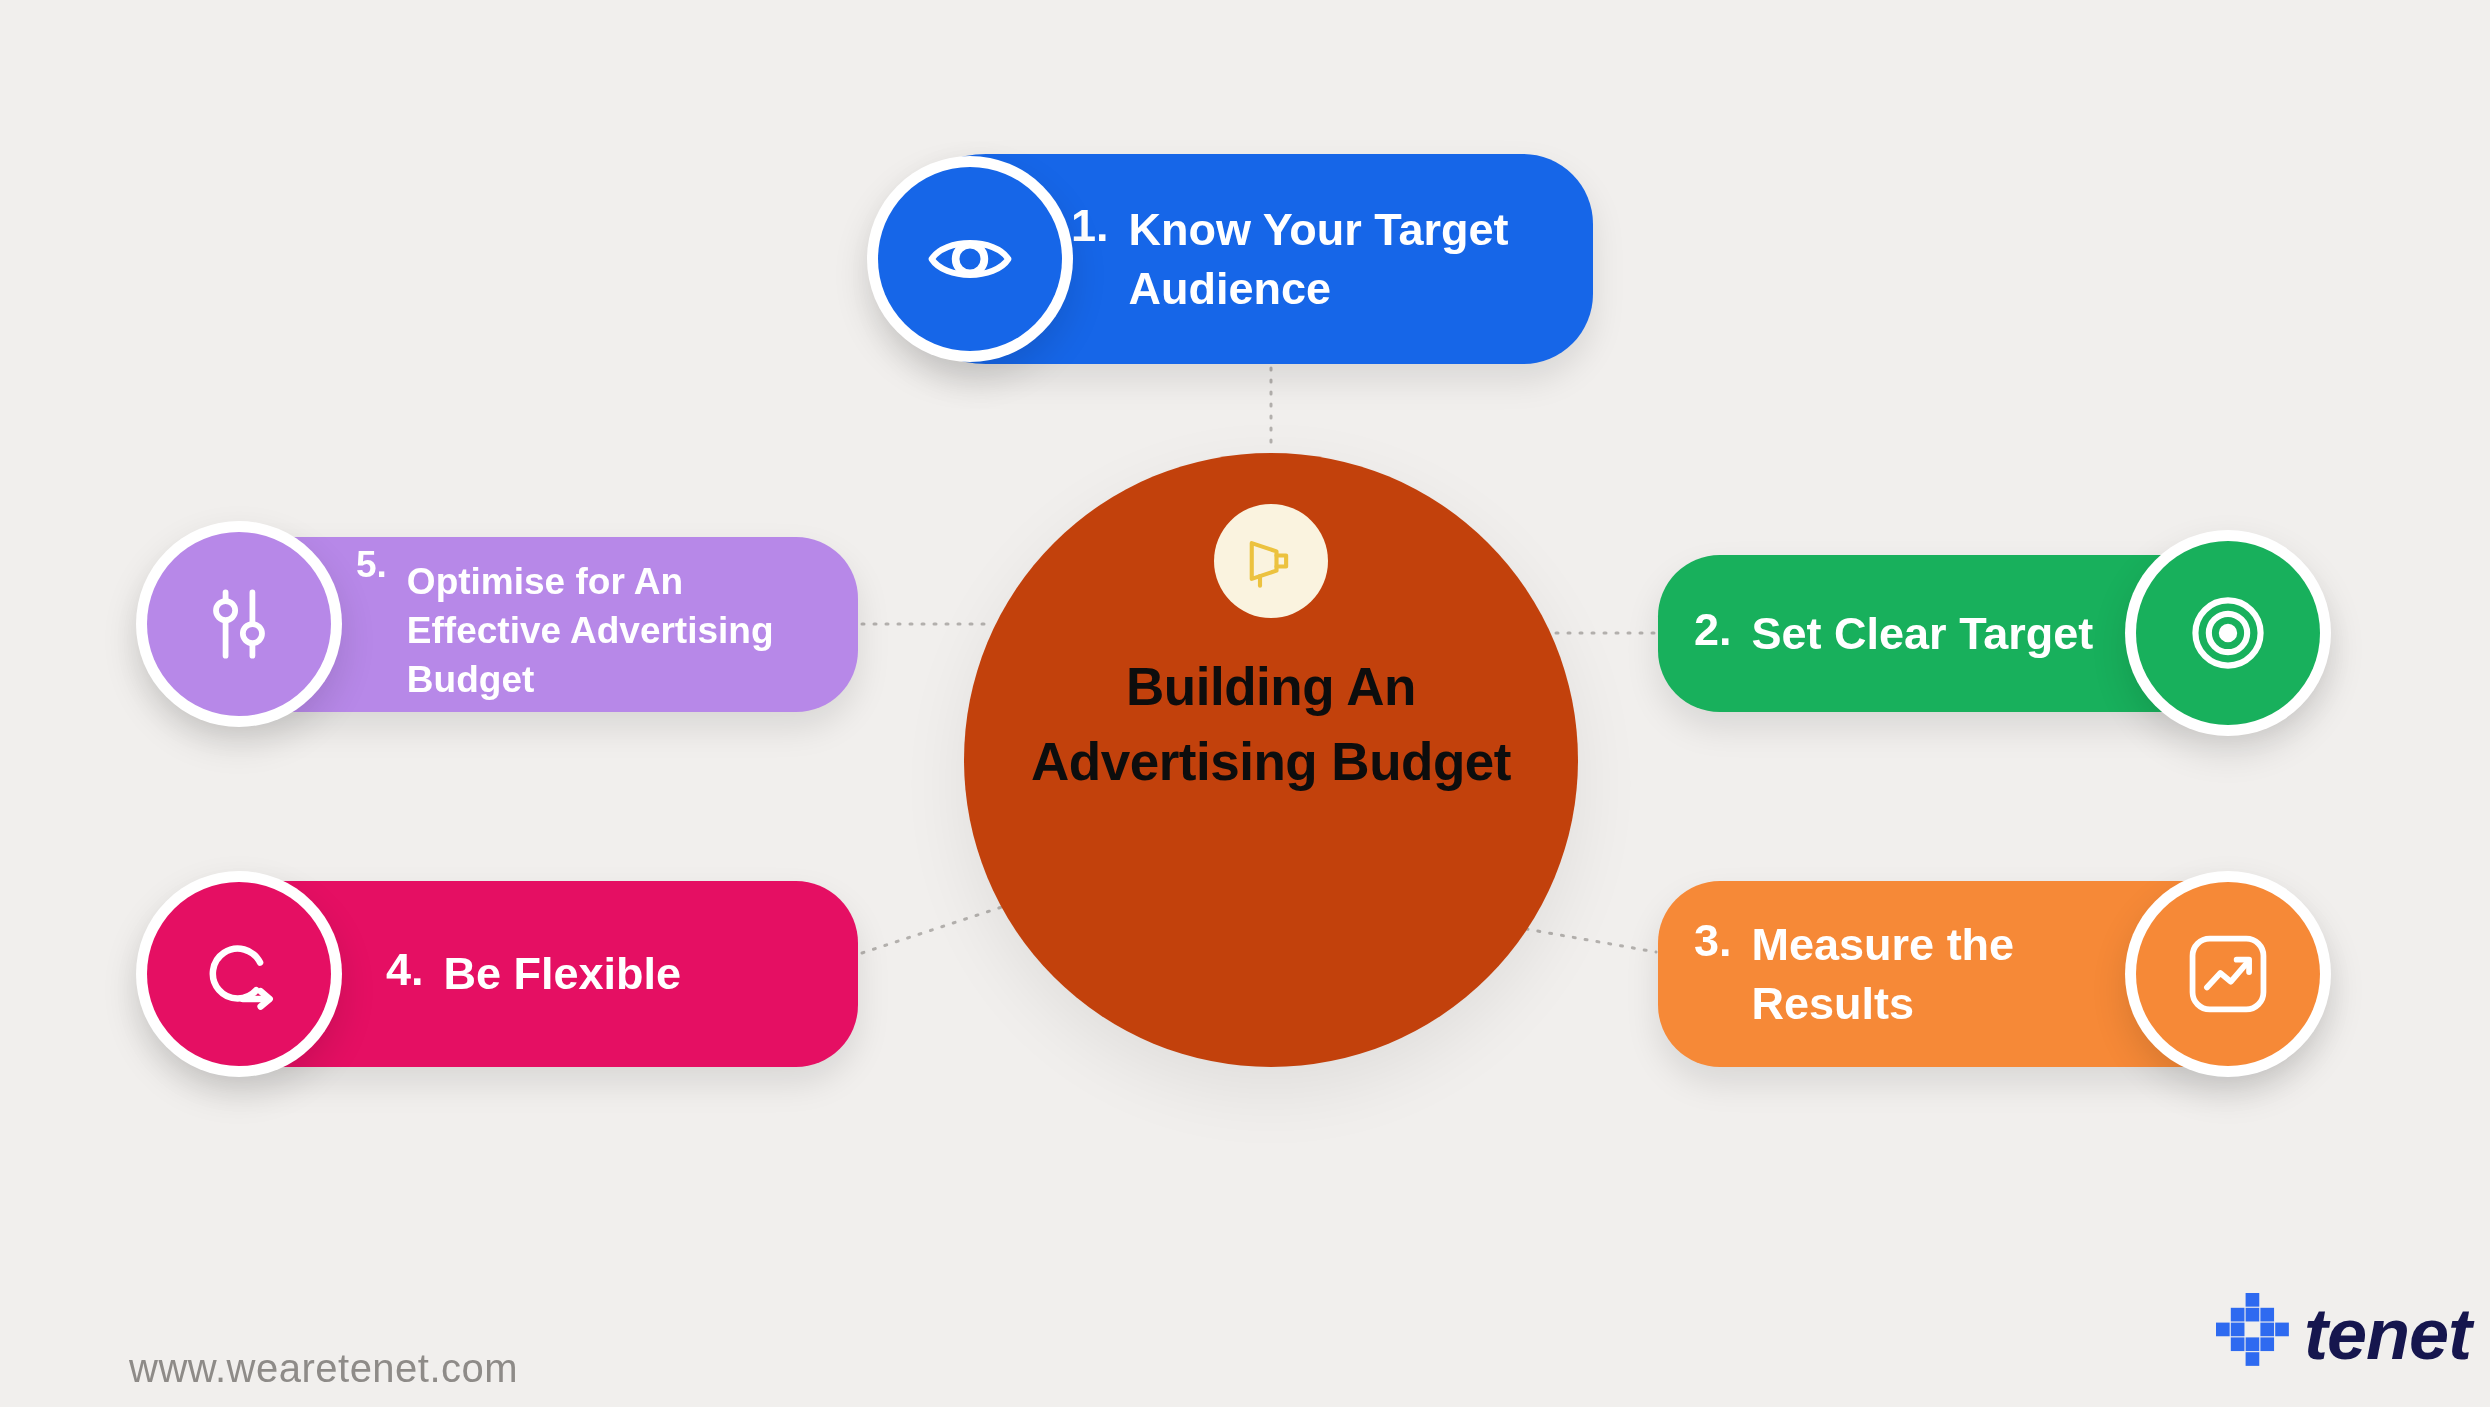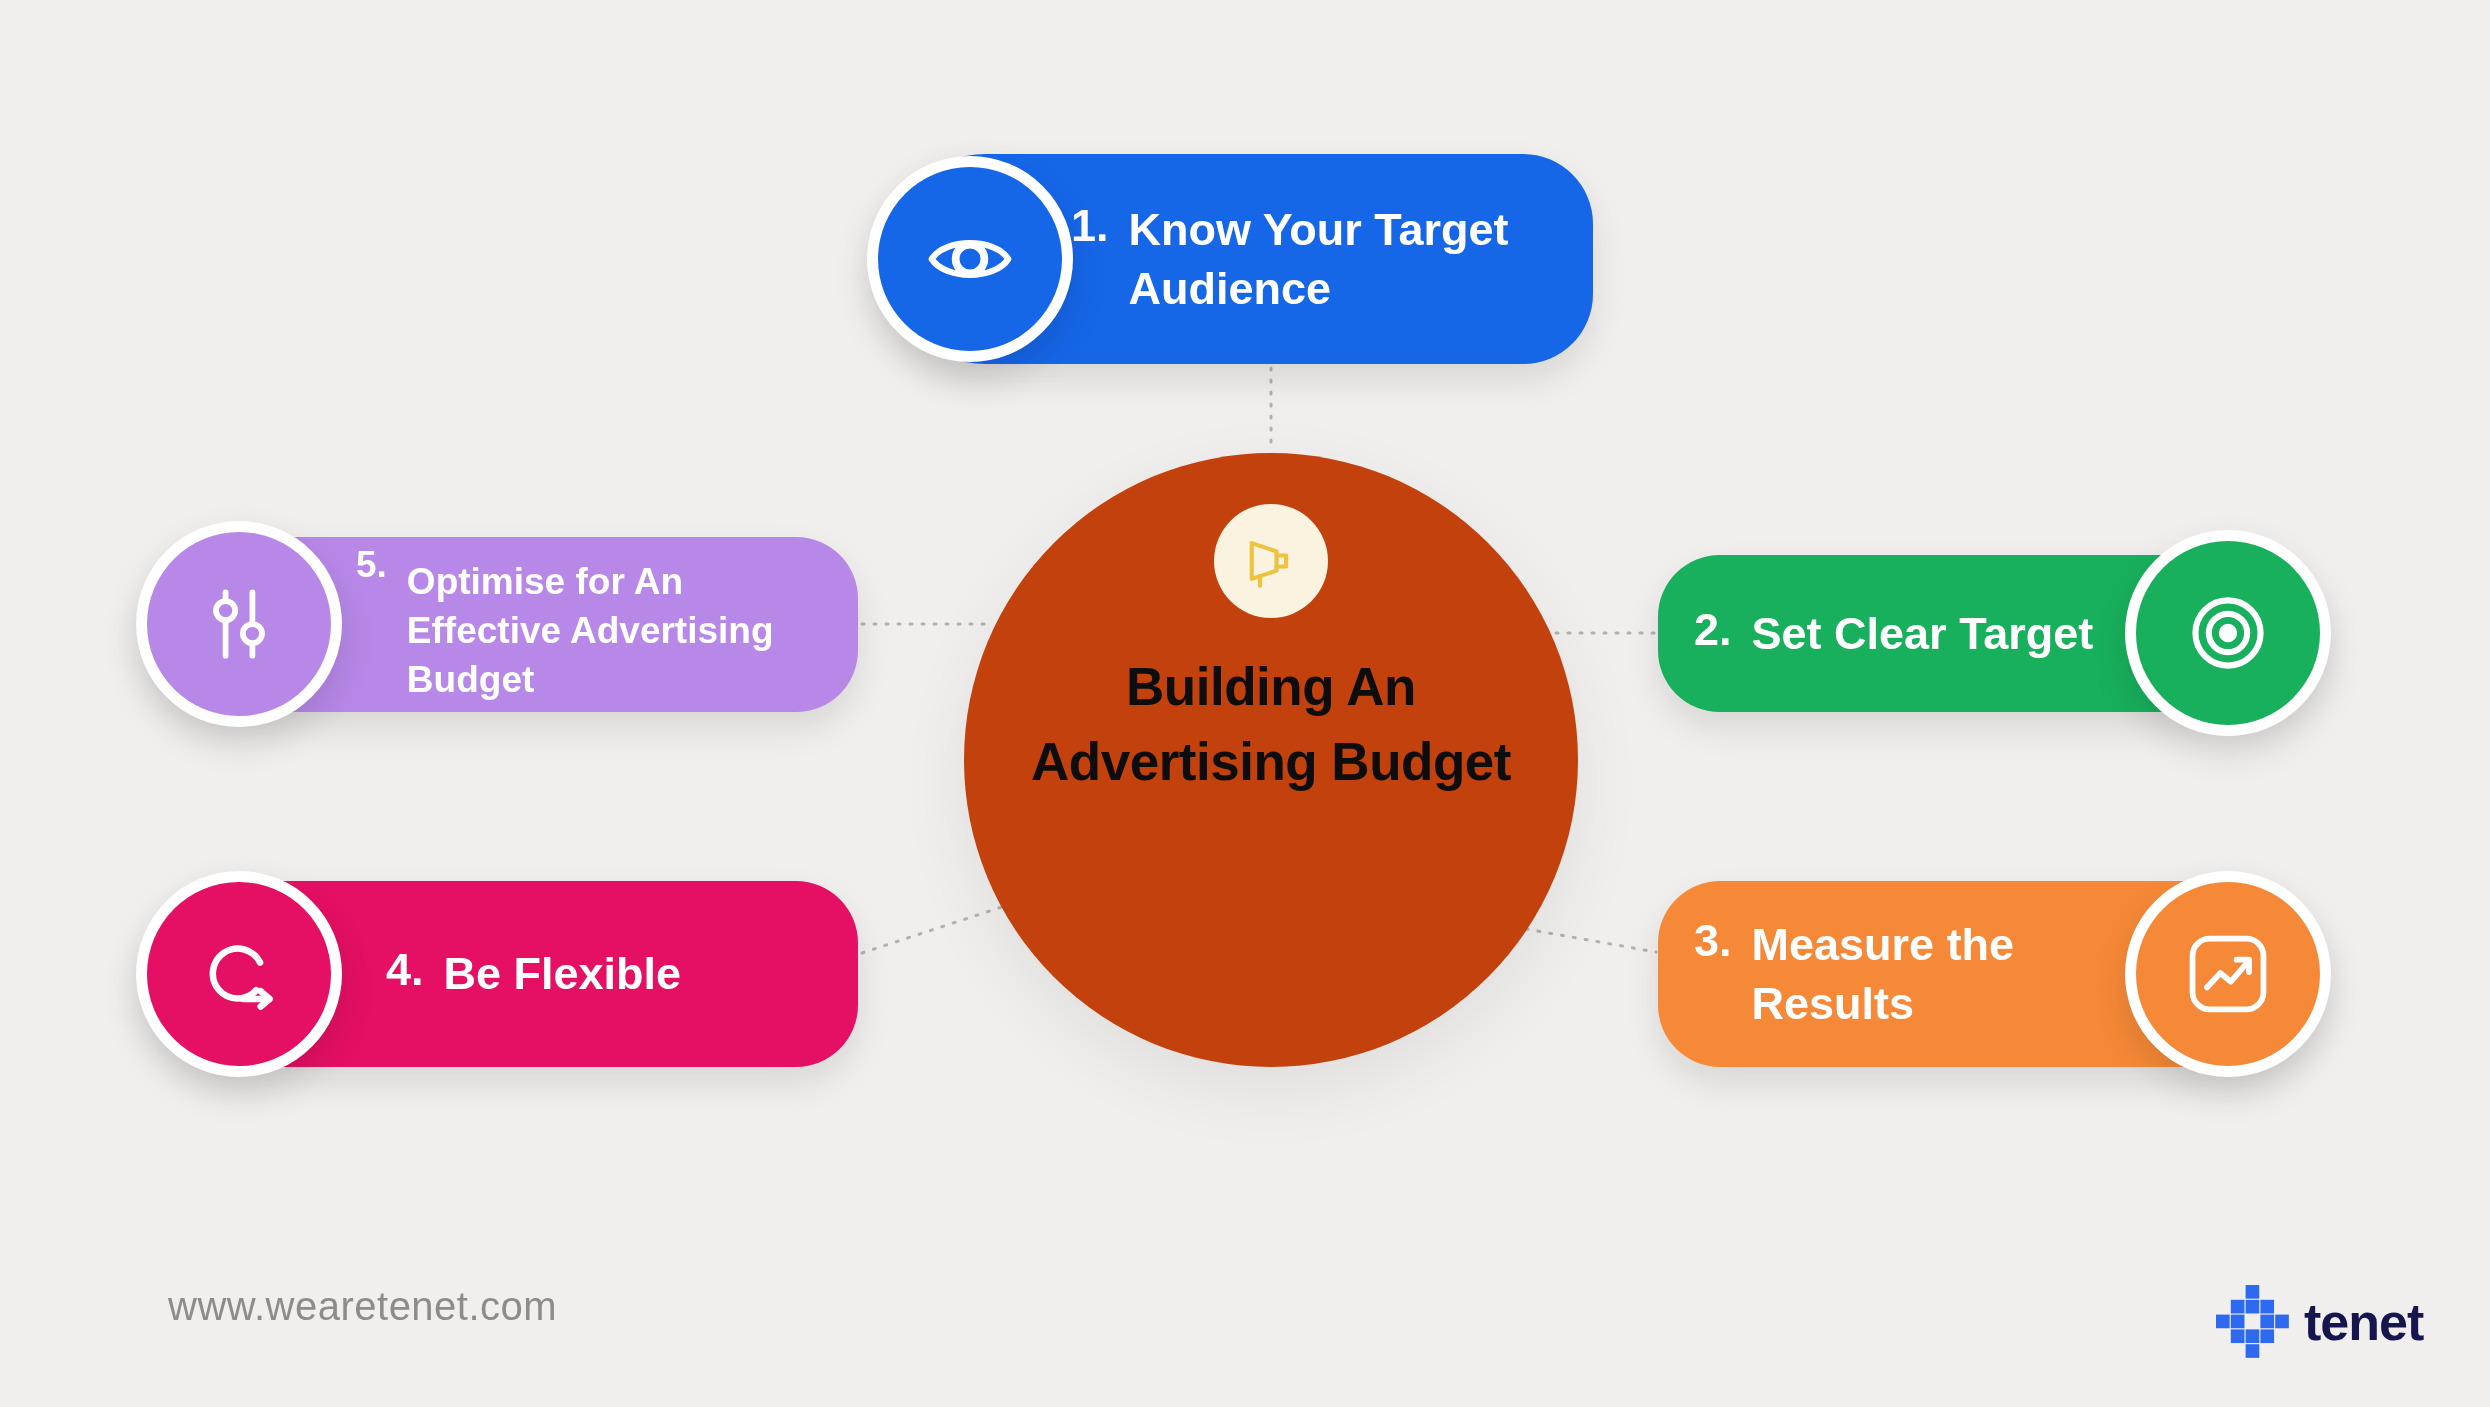--- a/index.html
+++ b/index.html
@@ -71,29 +71,29 @@
     display:flex; align-items:center; justify-content:center;
   }
   .ring-1 { left:867px;  top:156px; }
   .ring-2 { left:2125px; top:530px; }
   .ring-3 { left:2125px; top:871px; }
   .ring-4 { left:136px;  top:871px; }
   .ring-5 { left:136px;  top:521px; }
 
   
   .website {
-    position:absolute; left:129px; top:1284px;
-    font-size:40px; color:#8e8b88; letter-spacing:.5px;margin-left:39px;
+    position:absolute; left:129px; top:1346px;
+    font-size:40px; color:#8e8b88; letter-spacing:.5px;
   }
   .brand {
     position:absolute; left:2216px; top:1285px;
     display:flex; align-items:center; gap:14px;
   }
   .brand-word {
-    font-size:52px; font-weight:800; letter-spacing:-1px;
+    font-size:72px; font-weight:800; font-style:italic; letter-spacing:-1px;margin-top:8px;
   }
 </style>
 </head>
 <body>
 
 <div class="canvas" style="background: rgb(241, 239, 237);">
 
   <svg class="connectors">
     <g fill="none" stroke-width="3" stroke-linecap="round" stroke-dasharray="2 10" stroke="#b3b0ad">
       <path d="M1271 368 V 447"></path>

